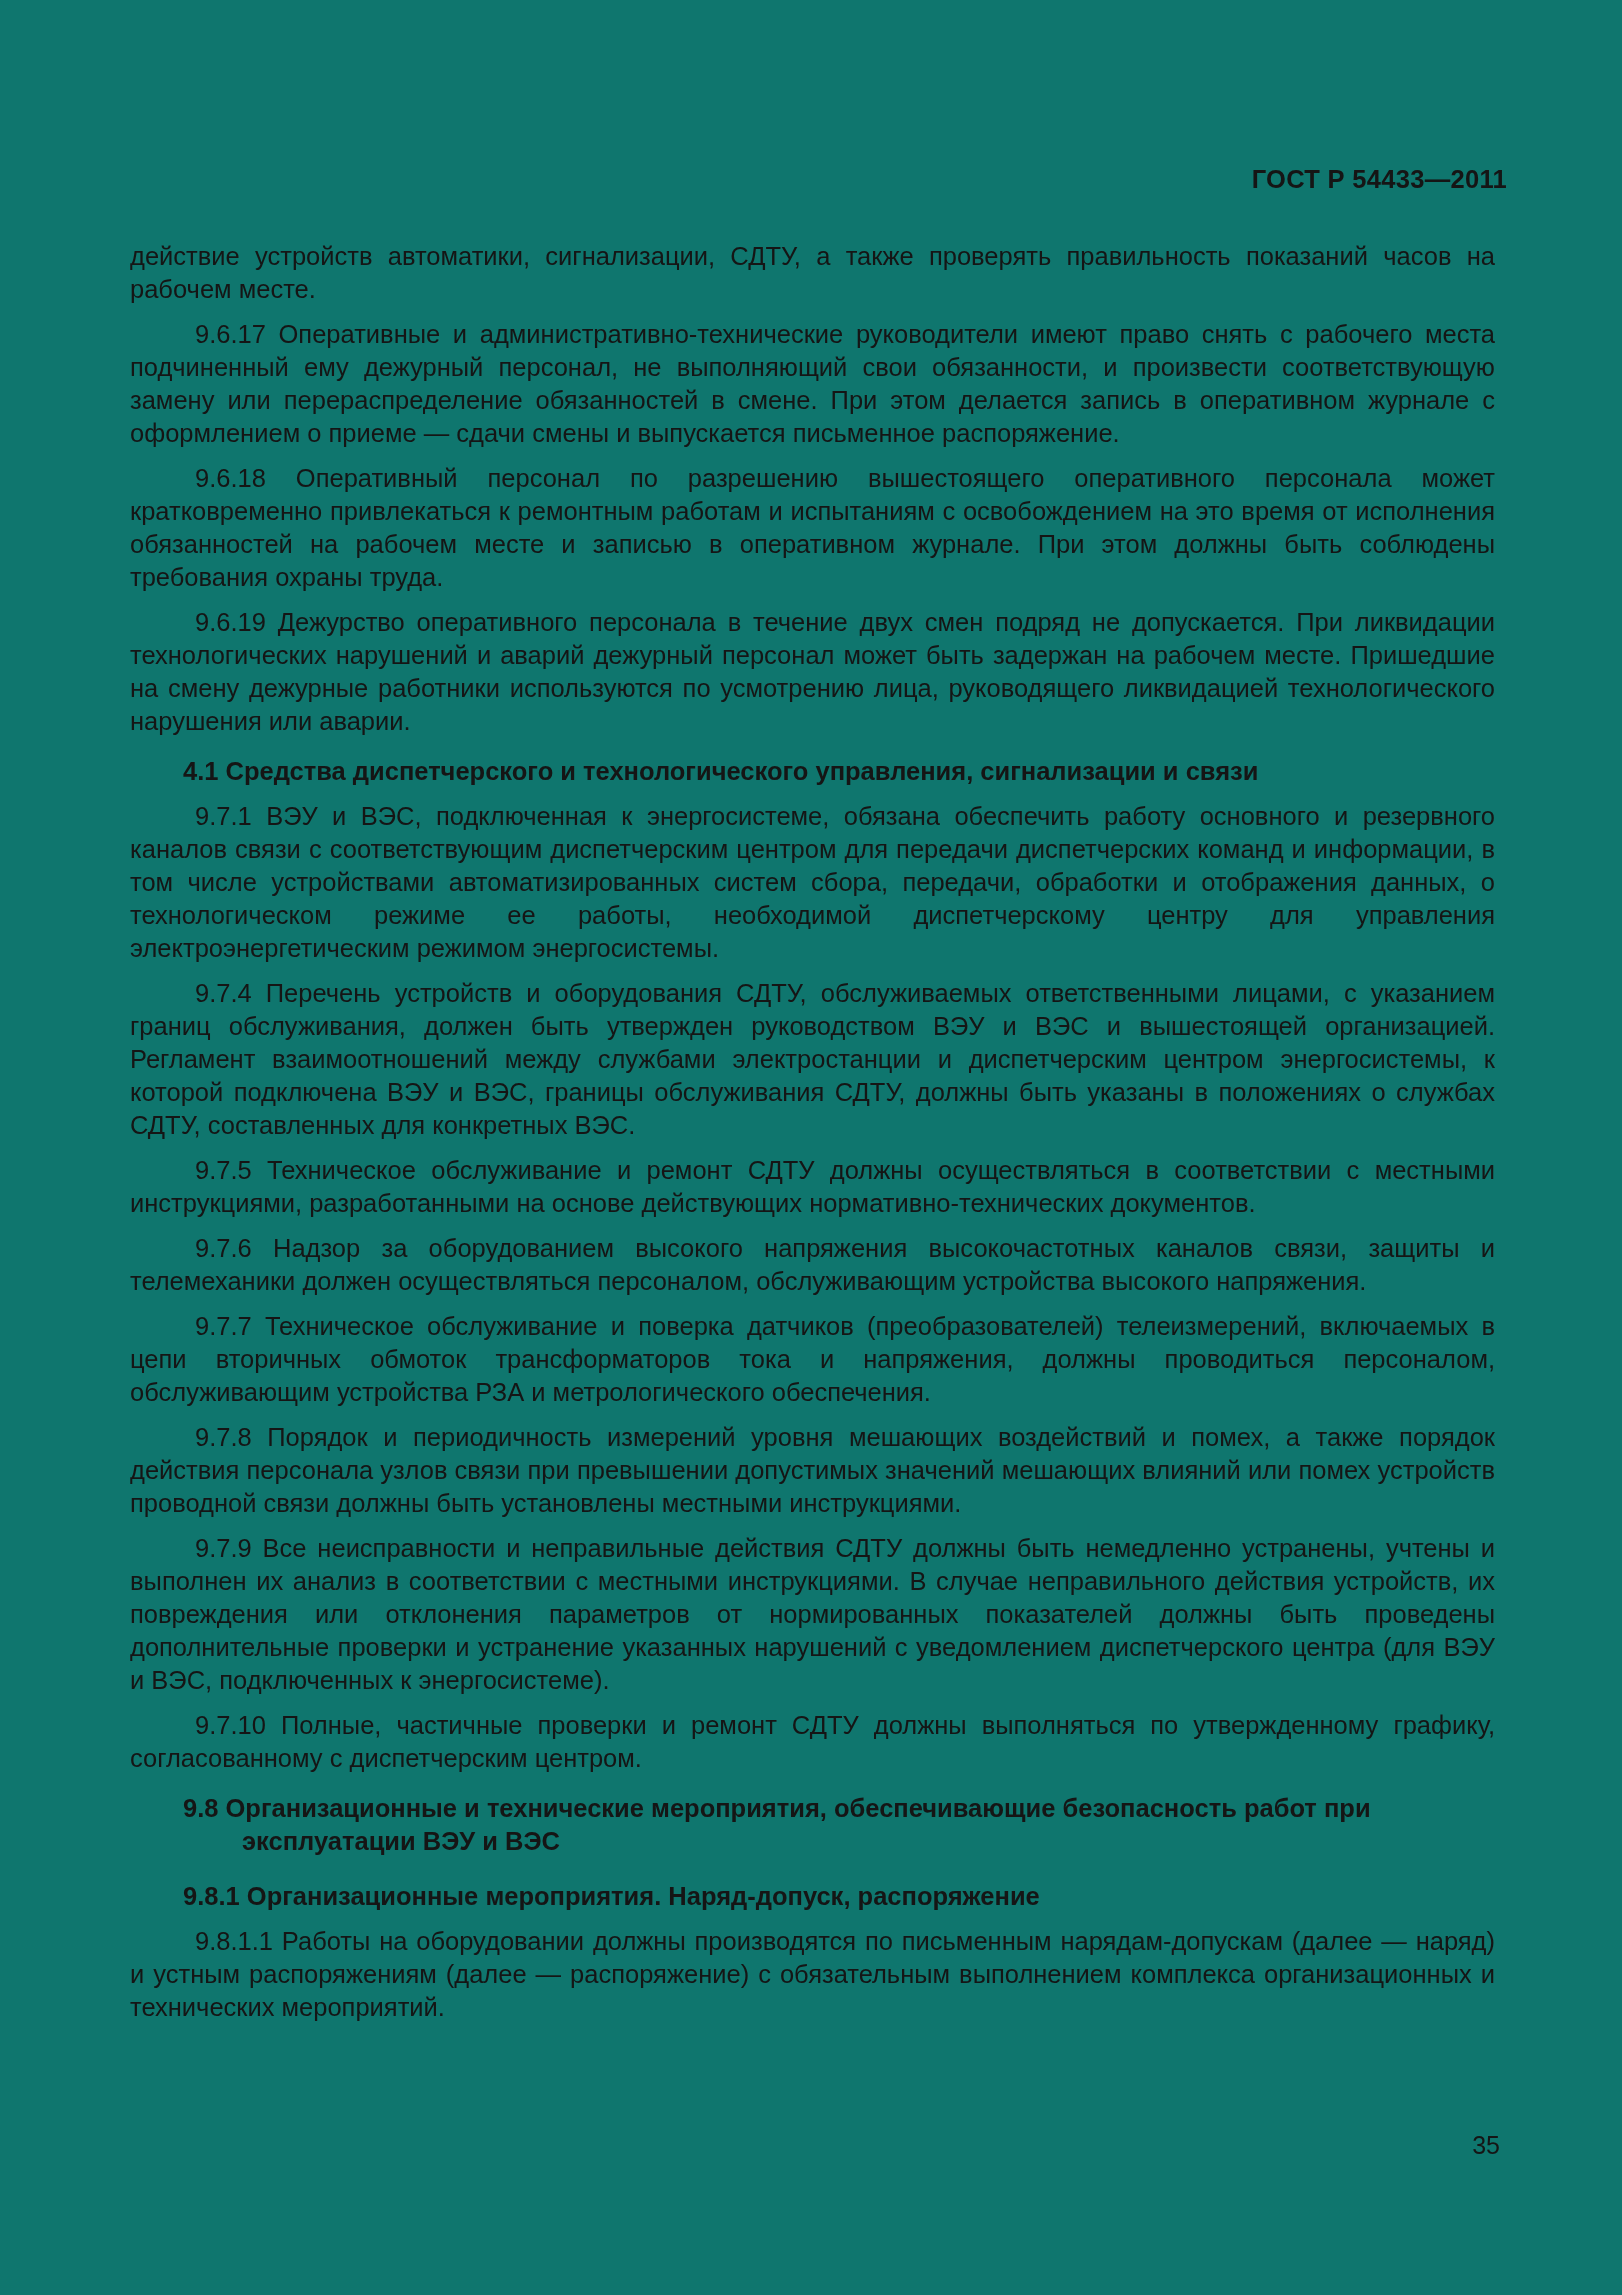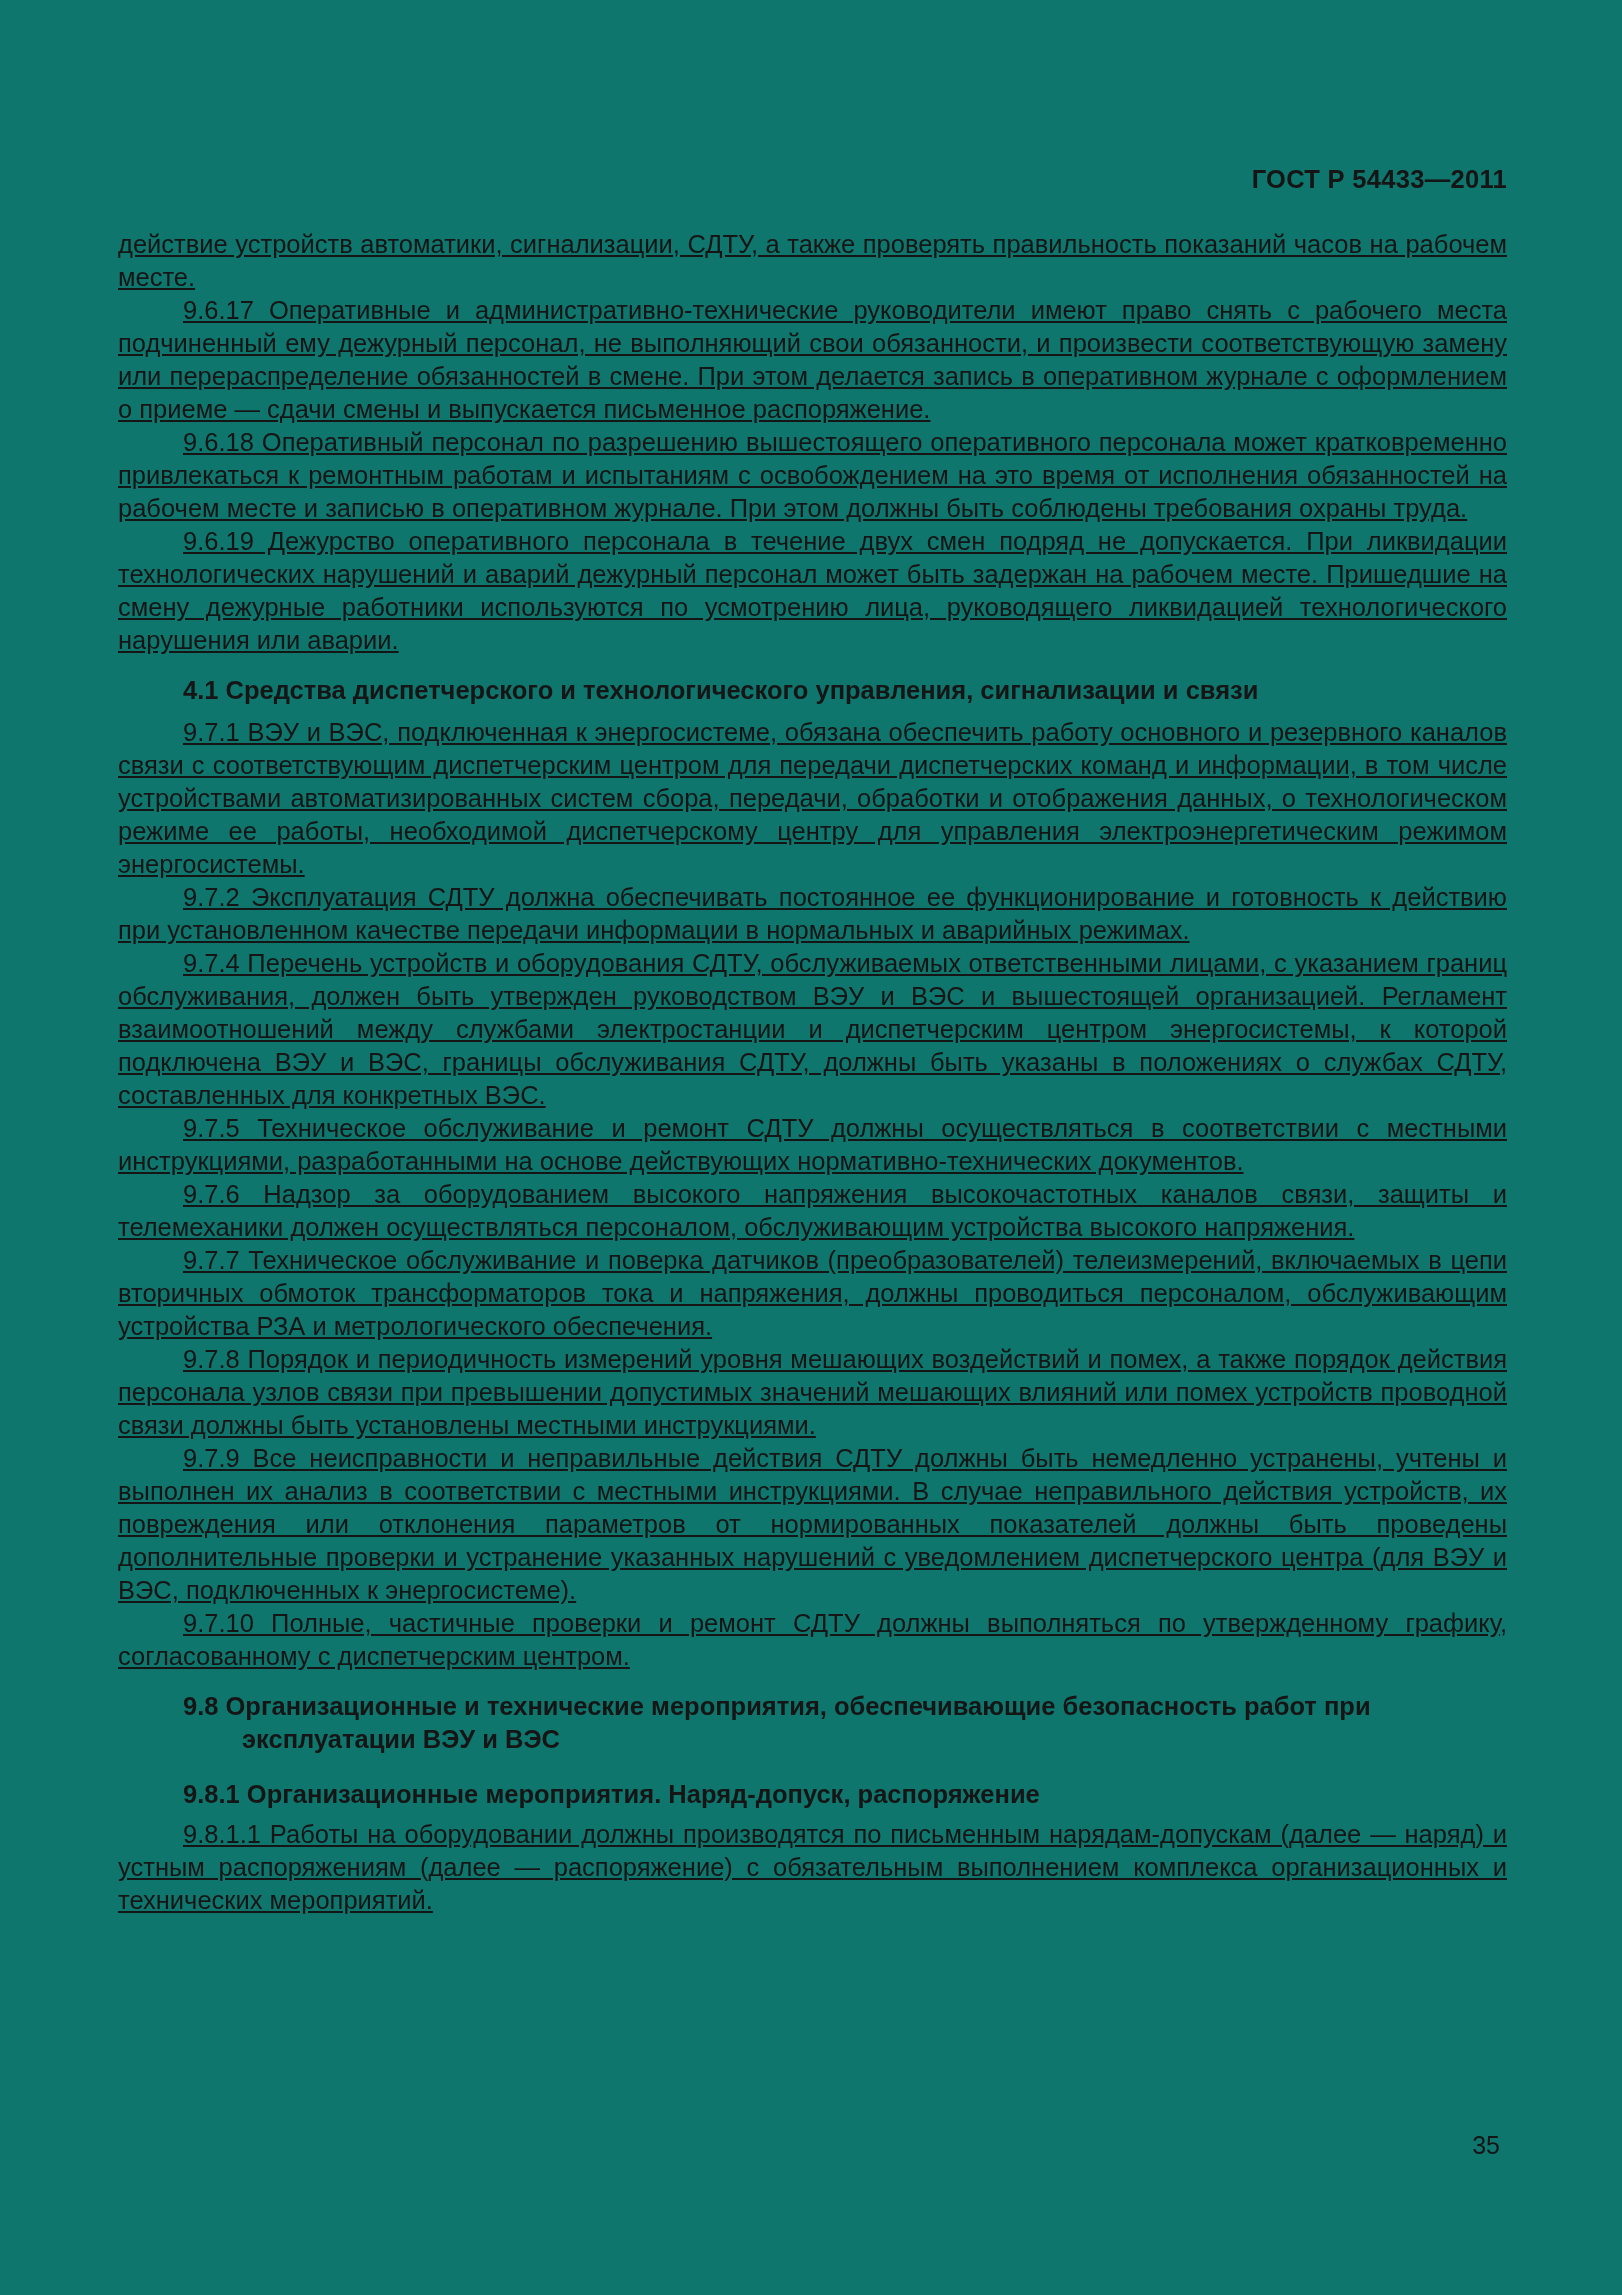--- a/index.html
+++ b/index.html
@@ -31,23 +31,22 @@
   .content {
     position: absolute;
     top: 228px;
     left: 118px;
     right: 116px;
     font-size: 25.5px;
     line-height: 33px;
     text-align: justify;
   }
   .para {
-    margin: 0;
+    margin: 12px;
     text-indent: 65px;
-    text-decoration: underline;
   }
   .para.continuation {
     text-indent: 0;
   }
   .heading {
     font-size: inherit;
     font-weight: bold;
     text-align: left;
     margin: 17px 0 9.2px 0;
     padding-left: 124px;
@@ -74,21 +73,20 @@
 
   <main class="content">
     <p class="para continuation">действие устройств автоматики, сигнализации, СДТУ, а также проверять правильность показаний часов на рабочем месте.</p>
     <p class="para">9.6.17 Оперативные и административно-технические руководители имеют право снять с рабочего места подчиненный ему дежурный персонал, не выполняющий свои обязанности, и произвести соответствующую замену или перераспределение обязанностей в смене. При этом делается запись в оперативном журнале с оформлением о приеме — сдачи смены и выпускается письменное распоряжение.</p>
     <p class="para">9.6.18 Оперативный персонал по разрешению вышестоящего оперативного персонала может кратковременно привлекаться к ремонтным работам и испытаниям с освобождением на это время от исполнения обязанностей на рабочем месте и записью в оперативном журнале. При этом должны быть соблюдены требования охраны труда.</p>
     <p class="para">9.6.19 Дежурство оперативного персонала в течение двух смен подряд не допускается. При ликвидации технологических нарушений и аварий дежурный персонал может быть задержан на рабочем месте. Пришедшие на смену дежурные работники используются по усмотрению лица, руководящего ликвидацией технологического нарушения или аварии.</p>
 
     <h2 class="heading">4.1 Средства диспетчерского и технологического управления, сигнализации и связи</h2>
 
     <p class="para">9.7.1 ВЭУ и ВЭС, подключенная к энергосистеме, обязана обеспечить работу основного и резервного каналов связи с соответствующим диспетчерским центром для передачи диспетчерских команд и информации, в том числе устройствами автоматизированных систем сбора, передачи, обработки и отображения данных, о технологическом режиме ее работы, необходимой диспетчерскому центру для управления электроэнергетическим режимом энергосистемы.</p>
-    <p class="para">9.7.2 Эксплуатация СДТУ должна обеспечивать постоянное ее функционирование и готовность к действию при установленном качестве передачи информации в нормальных и аварийных режимах.</p>
     <p class="para">9.7.4 Перечень устройств и оборудования СДТУ, обслуживаемых ответственными лицами, с указанием границ обслуживания, должен быть утвержден руководством ВЭУ и ВЭС и вышестоящей организацией. Регламент взаимоотношений между службами электростанции и диспетчерским центром энергосистемы, к которой подключена ВЭУ и ВЭС, границы обслуживания СДТУ, должны быть указаны в положениях о службах СДТУ, составленных для конкретных ВЭС.</p>
     <p class="para">9.7.5 Техническое обслуживание и ремонт СДТУ должны осуществляться в соответствии с местными инструкциями, разработанными на основе действующих нормативно-технических документов.</p>
     <p class="para">9.7.6 Надзор за оборудованием высокого напряжения высокочастотных каналов связи, защиты и телемеханики должен осуществляться персоналом, обслуживающим устройства высокого напряжения.</p>
     <p class="para">9.7.7 Техническое обслуживание и поверка датчиков (преобразователей) телеизмерений, включаемых в цепи вторичных обмоток трансформаторов тока и напряжения, должны проводиться персоналом, обслуживающим устройства РЗА и метрологического обеспечения.</p>
     <p class="para">9.7.8 Порядок и периодичность измерений уровня мешающих воздействий и помех, а также порядок действия персонала узлов связи при превышении допустимых значений мешающих влияний или помех устройств проводной связи должны быть установлены местными инструкциями.</p>
     <p class="para">9.7.9 Все неисправности и неправильные действия СДТУ должны быть немедленно устранены, учтены и выполнен их анализ в соответствии с местными инструкциями. В случае неправильного действия устройств, их повреждения или отклонения параметров от нормированных показателей должны быть проведены дополнительные проверки и устранение указанных нарушений с уведомлением диспетчерского центра (для ВЭУ и ВЭС, подключенных к энергосистеме).</p>
     <p class="para">9.7.10 Полные, частичные проверки и ремонт СДТУ должны выполняться по утвержденному графику, согласованному с диспетчерским центром.</p>
 
     <h2 class="heading">9.8 Организационные и технические мероприятия, обеспечивающие безопасность работ при эксплуатации ВЭУ и ВЭС</h2>
     <h3 class="heading sub">9.8.1 Организационные мероприятия. Наряд-допуск, распоряжение</h3>

